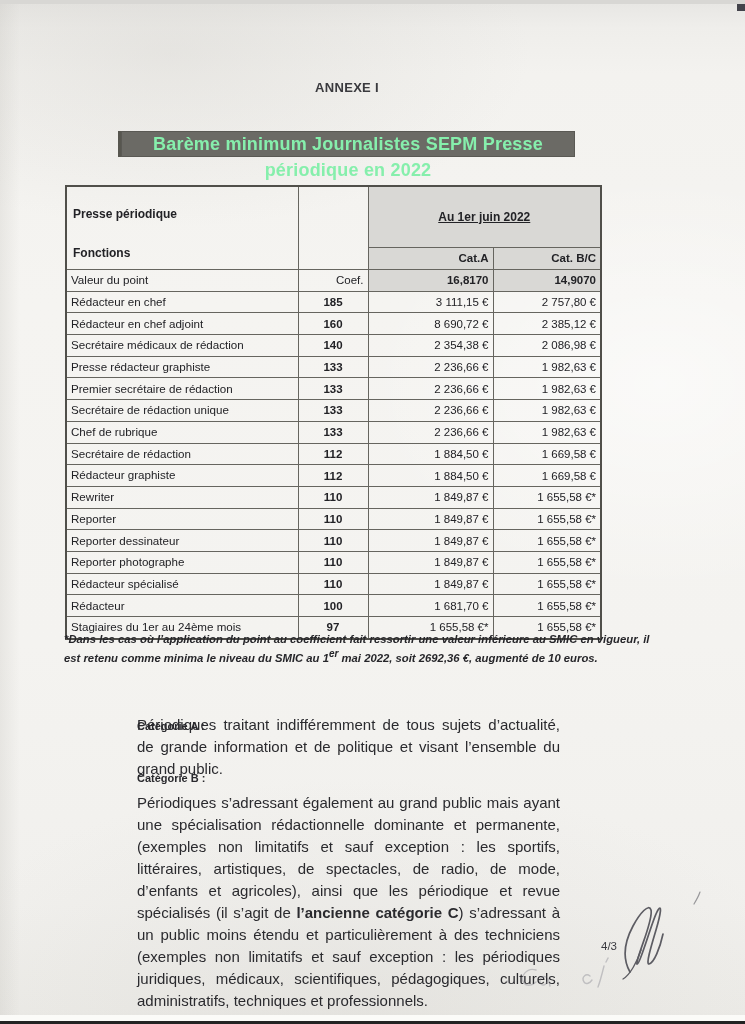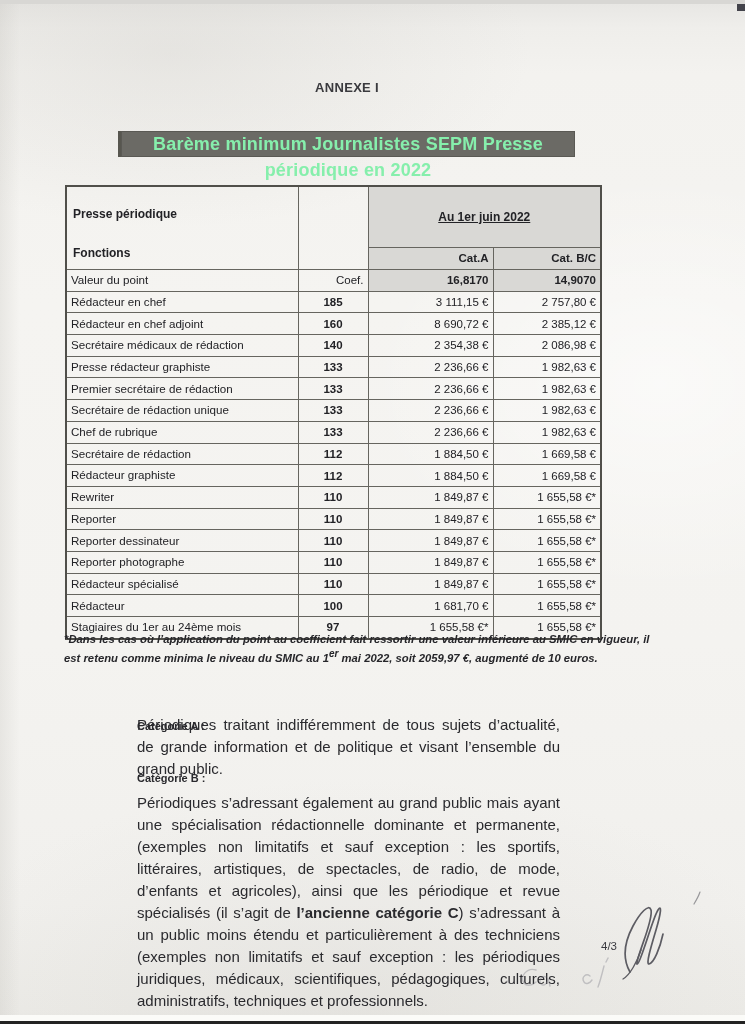--- a/index.html
+++ b/index.html
@@ -177,21 +177,21 @@
     </tr>
     <tr class="data-row">
       <td class="fonction">Stagiaires du 1er au 24ème mois</td>
       <td class="coef">97</td>
       <td class="val">1 655,58 €*</td>
       <td class="val">1 655,58 €*</td>
     </tr>
     </tbody>
   </table>
 
-  <div class="footnote"><span>*Dans les cas où l’application du point au coefficient fait ressortir une valeur inférieure au SMIC en vigueur, il est retenu comme minima le niveau du SMIC au 1</span><sup class="ft-sup">er</sup><span> mai 2022, soit 2059,97 €, augmenté de 10 euros.</span></div>
+  <div class="footnote"><span>*Dans les cas où l’application du point au coefficient fait ressortir une valeur inférieure au SMIC en vigueur, il est retenu comme minima le niveau du SMIC au 1</span><sup class="ft-sup">er</sup><span> mai 2022, soit 2692,36 €, augmenté de 10 euros.</span></div>
 
   <div class="cat-heading" style="left:137px;top:716px">Catégorie A :</div>
   <div class="cat-para" style="left:137px;top:710px">Périodiques traitant indifféremment de tous sujets d’actualité, de grande information et de politique et visant l’ensemble du grand public.</div>
 
   <div class="cat-heading" style="left:137px;top:768px">Catégorie B :</div>
   <div class="cat-para" style="left:137px;top:788px"><span>Périodiques s’adressant également au grand public mais ayant une spécialisation rédactionnelle dominante et permanente, (exemples non limitatifs et sauf exception : les sportifs, littéraires, artistiques, de spectacles, de radio, de mode, d’enfants et agricoles), ainsi que les périodique et revue spécialisés (il s’agit de </span><b>l’ancienne catégorie C</b><span>) s’adressant à un public moins étendu et particulièrement à des techniciens (exemples non limitatifs et sauf exception : les périodiques juridiques, médicaux, scientifiques, pédagogiques, culturels, administratifs, techniques et professionnels.</span></div>
 
   <div class="page-number">4/3</div>
 
   <svg class="marks-svg" width="745" height="1024" viewBox="0 0 745 1024">

